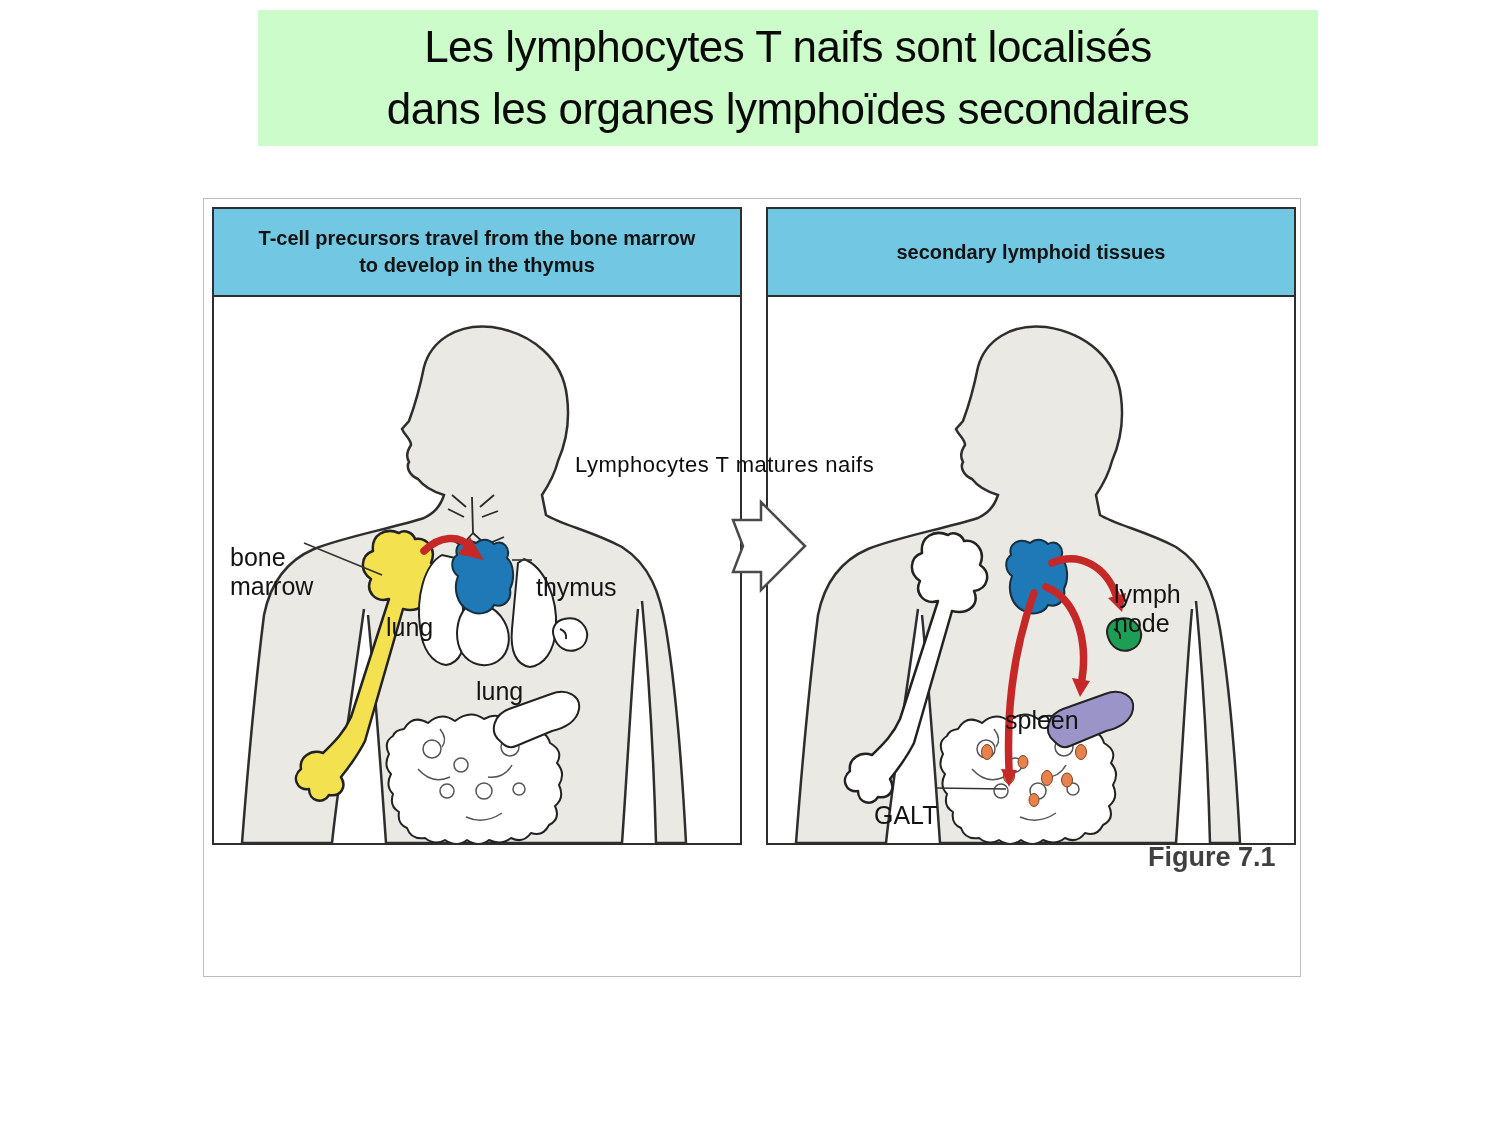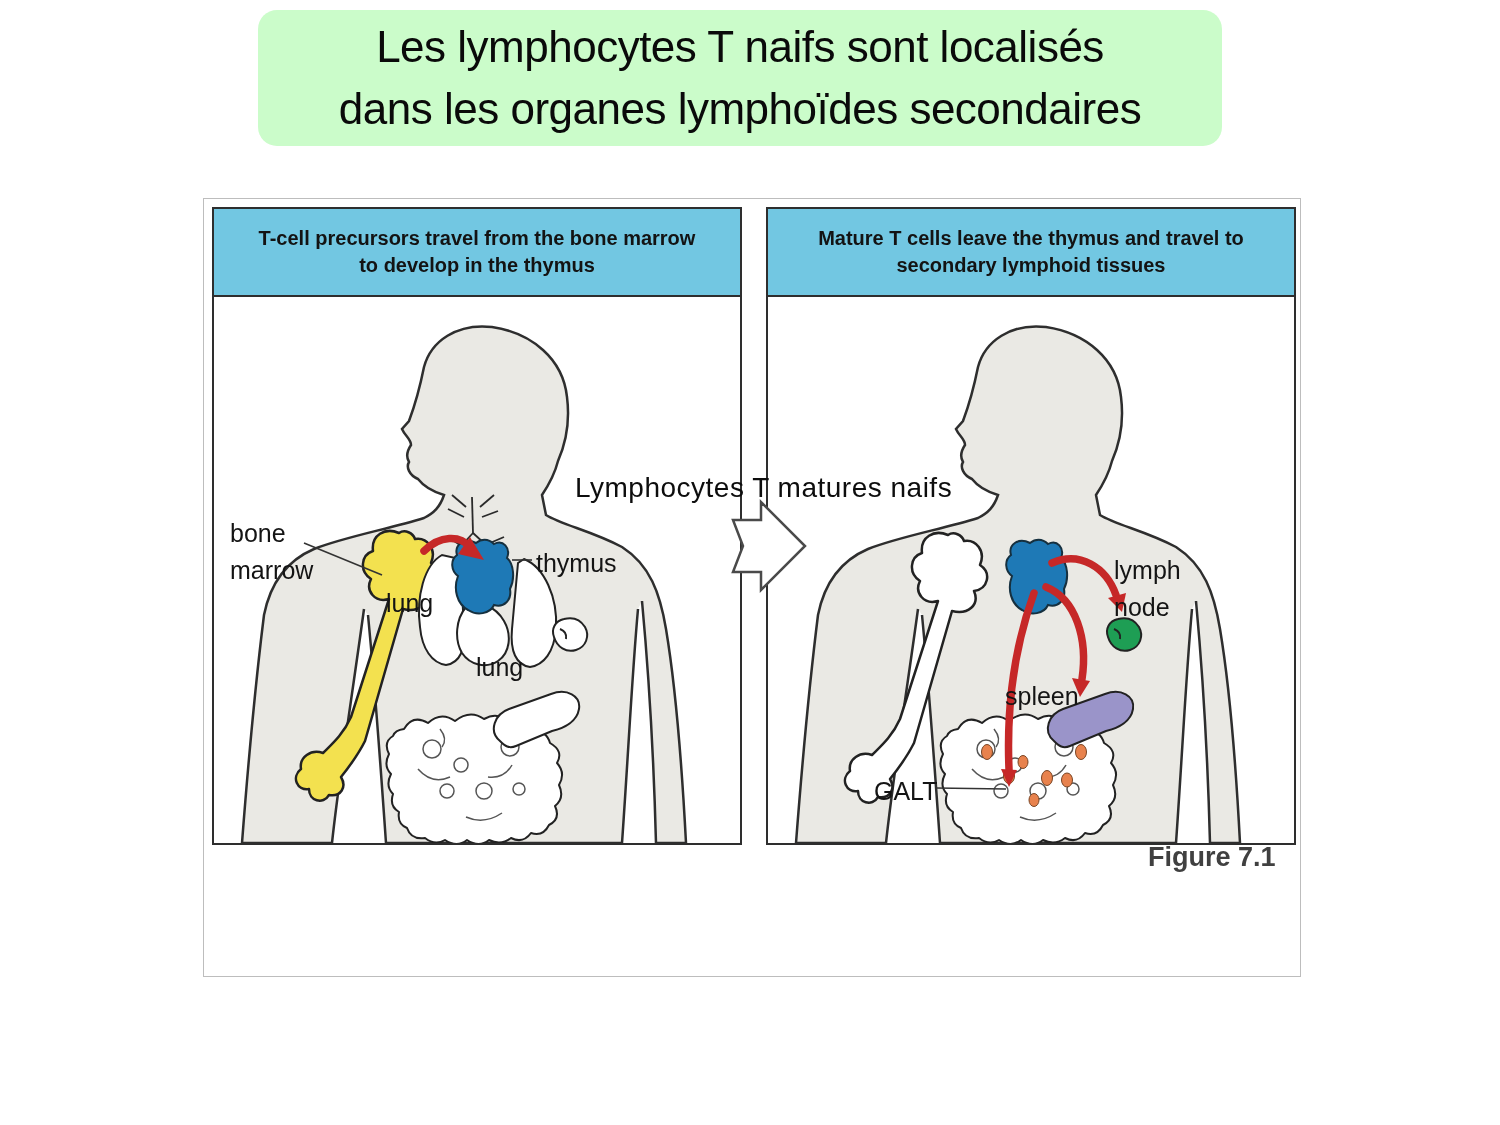--- a/index.html
+++ b/index.html
@@ -13,24 +13,24 @@
     --galt-orange:#e8824d;
     --arrow-red:#c62828;
     --outline:#2e2e2e;
   }
   html,body{margin:0;padding:0;background:#fff;}
   .slide{
     position:relative;width:1500px;height:1125px;background:#fff;overflow:hidden;
     font-family:"Liberation Sans","DejaVu Sans",sans-serif;color:#111;
   }
   .title-box{
-    position:absolute;left:258px;top:10px;width:964px;height:136px;
+    position:absolute;left:258px;top:10px;width:1060px;height:136px;
     background:var(--title-bg);
     display:flex;flex-direction:column;align-items:center;justify-content:center;
-    gap:4px;text-align:center;border-radius:19px;
+    gap:4px;text-align:center;
   }
   .title-box .t-line{font-size:44px;line-height:58px;color:#0a0a0a;letter-spacing:-0.5px;}
   .figure-wrap{
     position:absolute;left:203px;top:198px;width:1098px;height:779px;
     background:#fff;border:1px solid #bdbdbd;box-sizing:border-box;
   }
   .panel{
     position:absolute;top:8px;width:530px;height:638px;
     border:2px solid var(--outline);box-sizing:border-box;background:#fff;
   }
@@ -38,24 +38,24 @@
   .panel.right{left:562px;}
   .panel-header{
     height:88px;background:var(--header-bg);border-bottom:2px solid var(--outline);
     box-sizing:border-box;display:flex;flex-direction:column;align-items:center;justify-content:center;
     text-align:center;
   }
   .panel-header .h-line{font-size:20px;line-height:27px;font-weight:bold;color:#131313;}
   .panel-body{position:relative;width:526px;height:546px;background:#fff;}
   .panel-body svg{position:absolute;left:0;top:0;}
   .organ-label{
-    position:absolute;font-size:25px;line-height:37px;color:#141414;white-space:pre-line;
+    position:absolute;font-size:25px;line-height:29px;color:#141414;white-space:pre-line;margin-top:28px;
   }
   .mid-label{
-    position:absolute;left:575px;top:472px;font-size:28px;color:#0d0d0d;
+    position:absolute;left:575px;top:452px;font-size:22px;color:#0d0d0d;
     white-space:nowrap;z-index:6;letter-spacing:0.5px;
   }
   .block-arrow{position:absolute;left:723px;top:494px;z-index:5;}
   .fig-caption{
     position:absolute;left:1148px;top:842px;font-size:27px;font-weight:bold;color:#404040;z-index:6;
   }
   
   .fill-body{fill:var(--body-gray);}
   .fill-bone{fill:var(--bone-yellow);}
   .fill-thymus{fill:var(--thymus-blue);}
@@ -180,21 +180,20 @@
         </svg>
         <div class="organ-label" style="left:16px;top:218px;width:95px">bone marrow</div>
         <div class="organ-label" style="left:172px;top:288px">lung</div>
         <div class="organ-label" style="left:322px;top:248px">thymus</div>
         <div class="organ-label" style="left:262px;top:352px">lung</div>
       </div>
     </div>
 
     <div class="panel right">
       <div class="panel-header">
-        <div class="h-line">Mature T cells leave the thymus and travel to</div>
         <div class="h-line">secondary lymphoid tissues</div>
       </div>
       <div class="panel-body">
         <svg width="526" height="546" viewBox="0 0 526 546">
           <use href="#body-shape"></use>
 
           <g transform="translate(10,6)">
             <use href="#bone-shape" class="fill-white"></use>
           </g>
 

